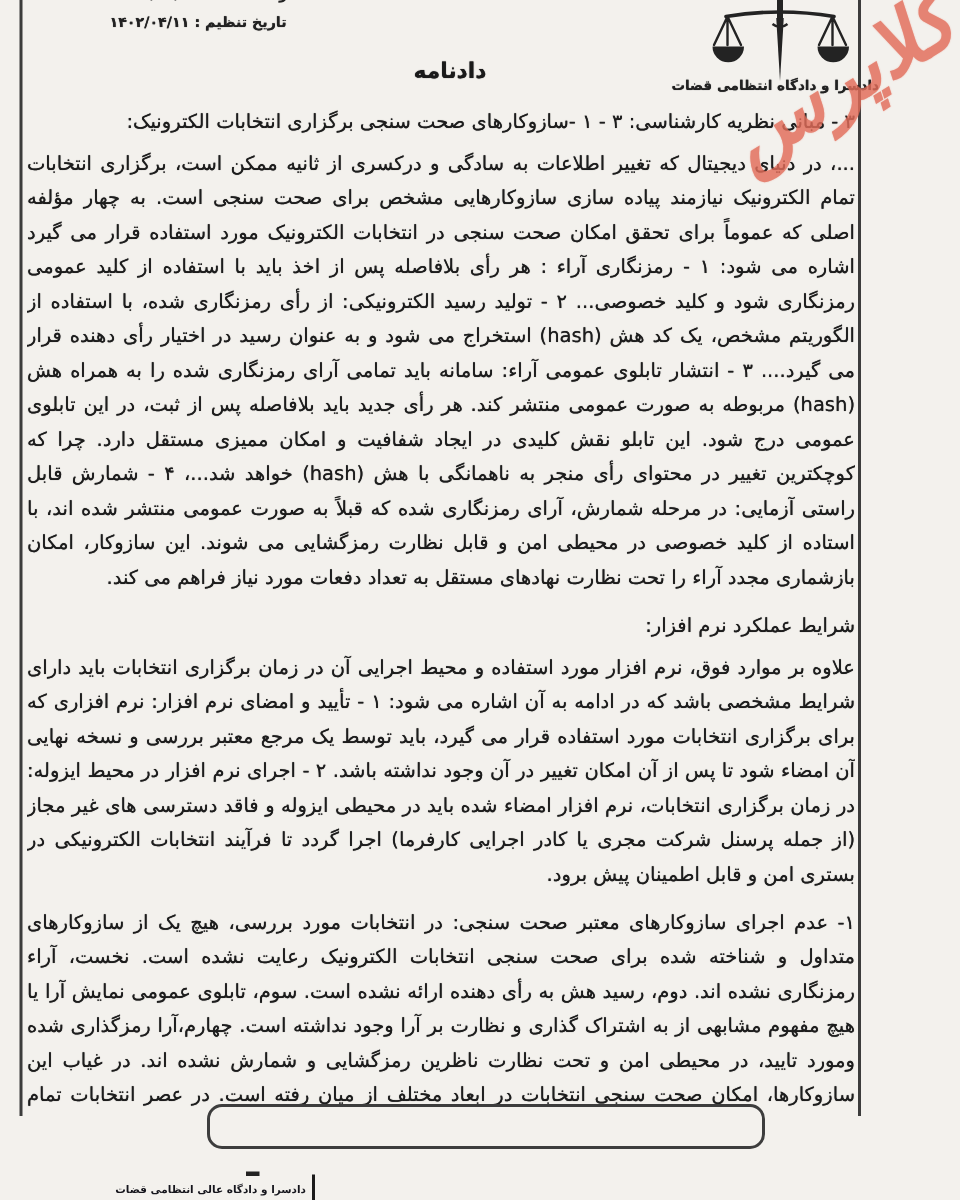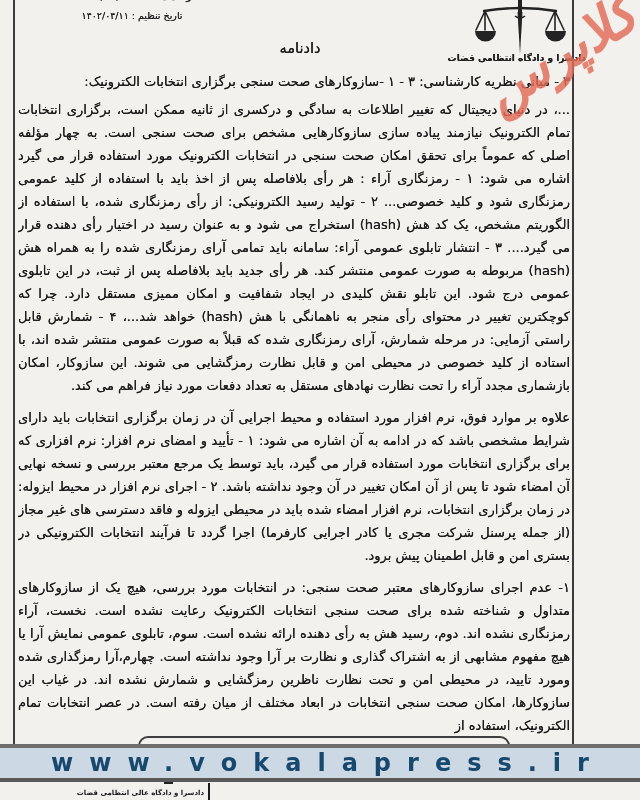--- a/index.html
+++ b/index.html
@@ -16,31 +16,31 @@
   .vline.right{left:572px;}
 
   
   .docnum-fragment{
     position:absolute;top:-9px;left:52px;width:160px;height:15px;
     overflow:hidden;direction:rtl;font-size:10px;font-weight:bold;color:#222;
   }
   .date-line{
     position:absolute;top:10px;left:52px;width:160px;
     direction:rtl;text-align:center;
-    font-size:9.5px;font-weight:normal;color:#222;
+    font-size:9.5px;font-weight:bold;color:#222;
     text-shadow:0 0 .5px #222;
   }
   .branch-title{
     position:absolute;top:11px;left:190px;width:220px;text-align:center;
     direction:rtl;font-size:12px;font-weight:bold;color:#1e1e1e;
     text-shadow:0 0 .5px #1e1e1e;
   }
   .doc-title{
     position:absolute;top:40px;left:240px;width:120px;text-align:center;
-    direction:rtl;font-size:14.5px;font-weight:normal;color:#1a1a1a;
+    direction:rtl;font-size:14.5px;font-weight:bold;color:#1a1a1a;
     text-shadow:0 0 .6px #1a1a1a;
   }
   .logo{position:absolute;top:-6px;left:472px;width:96px;height:72px;}
   .logo-caption{
     position:absolute;top:53px;left:450px;width:136px;text-align:right;
     direction:rtl;font-size:9px;font-weight:bold;color:#222;
     text-shadow:0 0 .5px #222;white-space:nowrap;
   }
   .watermark{
     position:absolute;top:8px;right:-26px;width:150px;
@@ -138,28 +138,26 @@
     </svg>
   </div>
 
   <div class="logo-caption">دادسرا و دادگاه انتظامی قضات</div>
 
   <div class="watermark">وکلاپرس</div>
 
   <div class="content" dir="rtl">
     <p class="tight">۳ - مبانی نظریه کارشناسی: ۳ - ۱ -سازوکارهای صحت سنجی برگزاری انتخابات الکترونیک:</p>
     <p>...، در دنیای دیجیتال که تغییر اطلاعات به سادگی و درکسری از ثانیه ممکن است، برگزاری انتخابات تمام الکترونیک نیازمند پیاده سازی سازوکارهایی مشخص برای صحت سنجی است. به چهار مؤلفه اصلی که عموماً برای تحقق امکان صحت سنجی در انتخابات الکترونیک مورد استفاده قرار می گیرد اشاره می شود: ۱ - رمزنگاری آراء : هر رأی بلافاصله پس از اخذ باید با استفاده از کلید عمومی رمزنگاری شود و کلید خصوصی... ۲ - تولید رسید الکترونیکی: از رأی رمزنگاری شده، با استفاده از الگوریتم مشخص، یک کد هش (hash) استخراج می شود و به عنوان رسید در اختیار رأی دهنده قرار می گیرد.... ۳ - انتشار تابلوی عمومی آراء: سامانه باید تمامی آرای رمزنگاری شده را به همراه هش (hash) مربوطه به صورت عمومی منتشر کند. هر رأی جدید باید بلافاصله پس از ثبت، در این تابلوی عمومی درج شود. این تابلو نقش کلیدی در ایجاد شفافیت و امکان ممیزی مستقل دارد. چرا که کوچکترین تغییر در محتوای رأی منجر به ناهمانگی با هش (hash) خواهد شد...، ۴ - شمارش قابل راستی آزمایی: در مرحله شمارش، آرای رمزنگاری شده که قبلاً به صورت عمومی منتشر شده اند، با استاده از کلید خصوصی در محیطی امن و قابل نظارت رمزگشایی می شوند. این سازوکار، امکان بازشماری مجدد آراء را تحت نظارت نهادهای مستقل به تعداد دفعات مورد نیاز فراهم می کند.</p>
+    <p class="tight">شرایط عملکرد نرم افزار:</p>
     <p>علاوه بر موارد فوق، نرم افزار مورد استفاده و محیط اجرایی آن در زمان برگزاری انتخابات باید دارای شرایط مشخصی باشد که در ادامه به آن اشاره می شود: ۱ - تأیید و امضای نرم افزار: نرم افزاری که برای برگزاری انتخابات مورد استفاده قرار می گیرد، باید توسط یک مرجع معتبر بررسی و نسخه نهایی آن امضاء شود تا پس از آن امکان تغییر در آن وجود نداشته باشد. ۲ - اجرای نرم افزار در محیط ایزوله: در زمان برگزاری انتخابات، نرم افزار امضاء شده باید در محیطی ایزوله و فاقد دسترسی های غیر مجاز (از جمله پرسنل شرکت مجری یا کادر اجرایی کارفرما) اجرا گردد تا فرآیند انتخابات الکترونیکی در بستری امن و قابل اطمینان پیش برود.</p>
     <p>۱- عدم اجرای سازوکارهای معتبر صحت سنجی: در انتخابات مورد بررسی، هیچ یک از سازوکارهای متداول و شناخته شده برای صحت سنجی انتخابات الکترونیک رعایت نشده است. نخست، آراء رمزنگاری نشده اند. دوم، رسید هش به رأی دهنده ارائه نشده است. سوم، تابلوی عمومی نمایش آرا یا هیچ مفهوم مشابهی از به اشتراک گذاری و نظارت بر آرا وجود نداشته است. چهارم،آرا رمزگذاری شده ومورد تایید، در محیطی امن و تحت نظارت ناظرین رمزگشایی و شمارش نشده اند. در غیاب این سازوکارها، امکان صحت سنجی انتخابات در ابعاد مختلف از میان رفته است. در عصر انتخابات تمام الکترونیک، استفاده از</p>
   </div>
 
   <div class="rounded-box"></div>
 
-  <div class="banner">
-    <span class="banner-text">www.vokalapress.ir</span>
-  </div>
 
   <div class="stamp-box">
     <div class="stamp-text">دادسرا و دادگاه عالی انتظامی قضات</div>
   </div>
   <div class="stamp-tick"></div>
 
 </div>
 
 </body></html>

